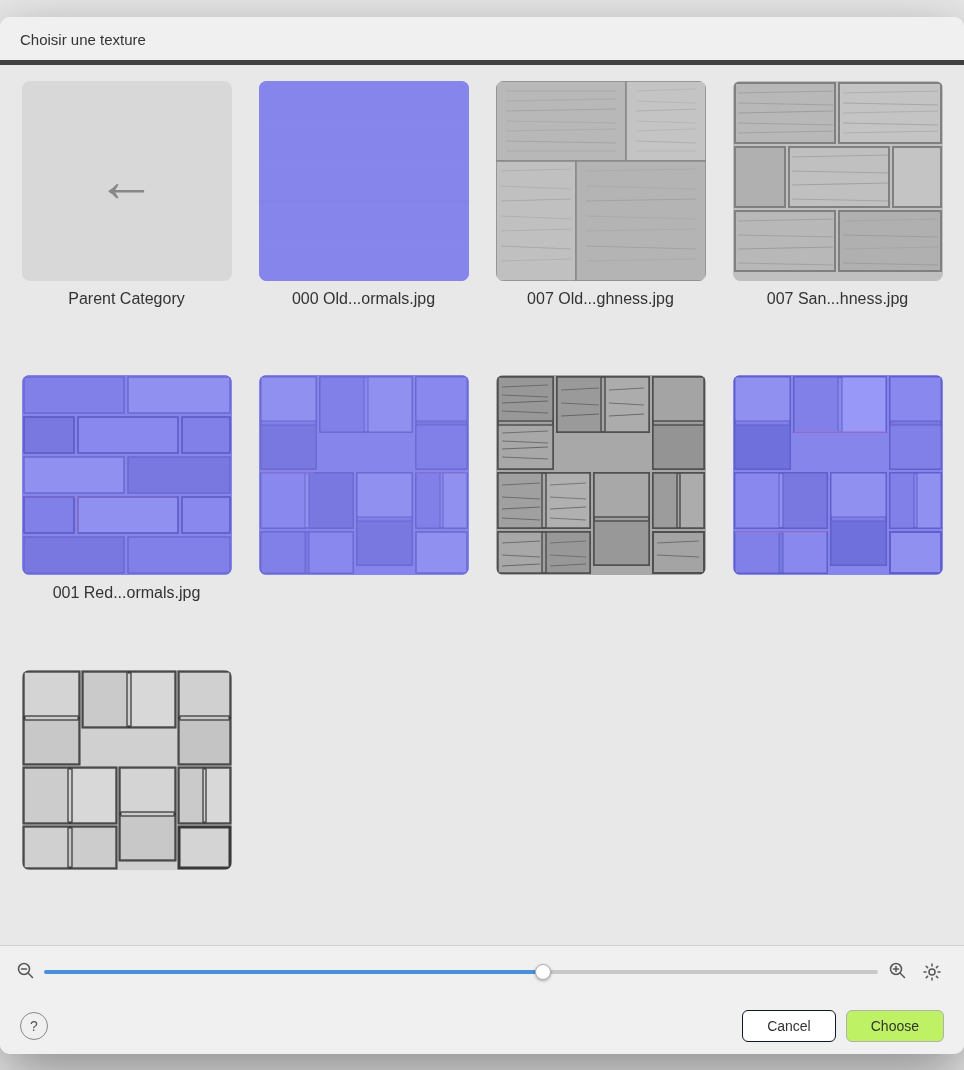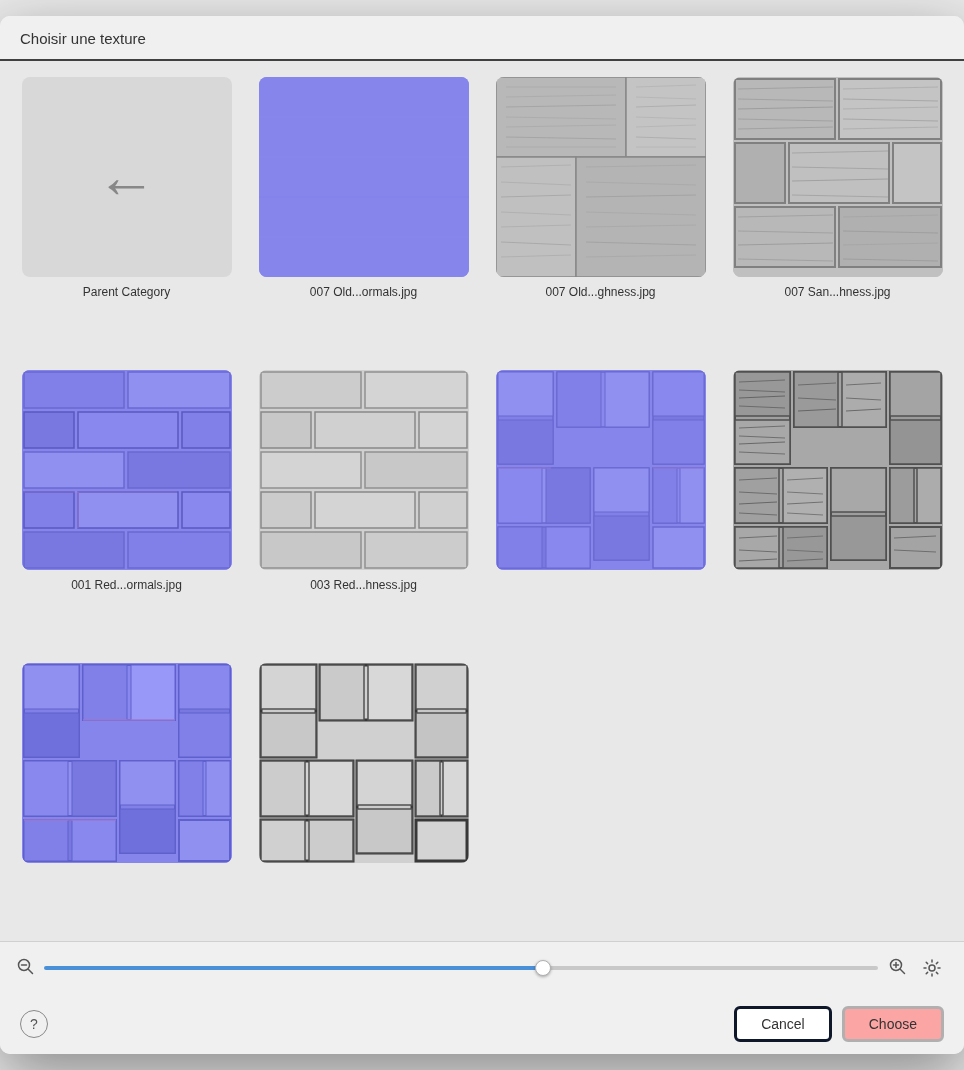--- a/index.html
+++ b/index.html
@@ -22,21 +22,21 @@
       display: flex;
       flex-direction: column;
     }
 
     .dialog-title {
       font-size: 15px;
       font-weight: 500;
       color: #333;
       padding: 14px 20px 12px 20px;
       background: #f0f0f0;
-      border-bottom: 2px solid #404040;
+      border-bottom: 5px solid #404040;
     }
 
     .grid-area {
       flex: 1;
       overflow-y: auto;
       background: #e8e8e8;
       padding: 10px;
       display: grid;
       grid-template-columns: repeat(4, 1fr);
       gap: 4px;
@@ -71,21 +71,21 @@
       border-radius: 8px;
       overflow: hidden;
       display: flex;
       align-items: center;
       justify-content: center;
       background: #d8d8d8;
       margin-bottom: 8px;
     }
 
     .texture-label {
-      font-size: 12px;
+      font-size: 16px;
       color: #333;
       text-align: center;
       line-height: 1.3;
     }
 
     
     .thumb-parent {
       background: #d8d8d8;
     }
     .arrow-icon {
@@ -176,28 +176,28 @@
     .footer-actions {
       display: flex;
       gap: 10px;
     }
 
     .btn-cancel, .btn-choose {
       padding: 7px 24px;
       border-radius: 6px;
       font-size: 14px;
       cursor: pointer;
-      border: 3px solid #0f172a;
+      border: 1px solid #0f172a;
       background: white;
       color: #333;
       font-family: inherit;
     }
 
     .btn-choose {
-      background: #fca5a5;
+      background: #bef264;
       border-color: #b0b0b0;
     }
   </style>
 </head>
 <body>
 
 <div class="dialog">
   <div class="dialog-title">Choisir une texture</div>
 
   <div class="grid-area">
@@ -214,21 +214,21 @@
       <div class="texture-thumb" style="background:#8888ee;">
         <svg width="100%" height="100%" viewBox="0 0 210 200" xmlns="http://www.w3.org/2000/svg">
 
           <rect width="210" height="200" fill="#8585ec"></rect>
           <line x1="0" y1="40" x2="210" y2="40" stroke="#9090f0" stroke-width="0.5" opacity="0.4"></line>
           <line x1="0" y1="80" x2="210" y2="80" stroke="#9090f0" stroke-width="0.5" opacity="0.4"></line>
           <line x1="0" y1="120" x2="210" y2="120" stroke="#7070dd" stroke-width="0.5" opacity="0.4"></line>
           <line x1="0" y1="160" x2="210" y2="160" stroke="#9090f0" stroke-width="0.5" opacity="0.4"></line>
         </svg>
       </div>
-      <span class="texture-label">007 Old...ormals.jpg</span>
+      <span class="texture-label">000 Old...ormals.jpg</span>
     </div>
 
     <div class="texture-item">
       <div class="texture-thumb" style="background:#c8c8c8; overflow:hidden;">
         <svg width="100%" height="100%" viewBox="0 0 210 200" xmlns="http://www.w3.org/2000/svg">
 
           <rect width="210" height="200" fill="#c0c0c0"></rect>
 
           <rect x="0" y="0" width="130" height="80" fill="#b8b8b8" stroke="#888" stroke-width="1.5"></rect>
           <rect x="130" y="0" width="80" height="80" fill="#c4c4c4" stroke="#888" stroke-width="1.5"></rect>
@@ -327,40 +327,20 @@
           <rect x="2" y="162" width="100" height="36" fill="#7878e0" stroke="#6868d0" stroke-width="1.5"></rect>
           <rect x="106" y="162" width="102" height="36" fill="#8080e8" stroke="#6868d0" stroke-width="1.5"></rect>
 
           <line x1="56" y1="122" x2="56" y2="158" stroke="#cc88cc" stroke-width="1" opacity="0.5"></line>
           <line x1="2" y1="122" x2="155" y2="122" stroke="#cc88cc" stroke-width="1" opacity="0.3"></line>
         </svg>
       </div>
       <span class="texture-label">001 Red...ormals.jpg</span>
     </div>
 
-    <div class="texture-item">
-      <div class="texture-thumb" style="background:#d0d0d0;">
-        <svg width="100%" height="100%" viewBox="0 0 210 200" xmlns="http://www.w3.org/2000/svg">
-          <rect width="210" height="200" fill="#d0d0d0"></rect>
-          <rect x="2" y="2" width="100" height="36" fill="#cccccc" stroke="#909090" stroke-width="1.5"></rect>
-          <rect x="106" y="2" width="102" height="36" fill="#d4d4d4" stroke="#909090" stroke-width="1.5"></rect>
-          <rect x="2" y="42" width="50" height="36" fill="#c8c8c8" stroke="#888888" stroke-width="1.5"></rect>
-          <rect x="56" y="42" width="100" height="36" fill="#d0d0d0" stroke="#888888" stroke-width="1.5"></rect>
-          <rect x="160" y="42" width="48" height="36" fill="#d4d4d4" stroke="#888888" stroke-width="1.5"></rect>
-          <rect x="2" y="82" width="100" height="36" fill="#d4d4d4" stroke="#909090" stroke-width="1.5"></rect>
-          <rect x="106" y="82" width="102" height="36" fill="#c8c8c8" stroke="#909090" stroke-width="1.5"></rect>
-          <rect x="2" y="122" width="50" height="36" fill="#cccccc" stroke="#888888" stroke-width="1.5"></rect>
-          <rect x="56" y="122" width="100" height="36" fill="#d4d4d4" stroke="#888888" stroke-width="1.5"></rect>
-          <rect x="160" y="122" width="48" height="36" fill="#d0d0d0" stroke="#888888" stroke-width="1.5"></rect>
-          <rect x="2" y="162" width="100" height="36" fill="#c8c8c8" stroke="#909090" stroke-width="1.5"></rect>
-          <rect x="106" y="162" width="102" height="36" fill="#cccccc" stroke="#909090" stroke-width="1.5"></rect>
-        </svg>
-      </div>
-      <span class="texture-label">003 Red...hness.jpg</span>
-    </div>
 
     <div class="texture-item">
       <div class="texture-thumb" style="background:#8585ec;">
         <svg width="100%" height="100%" viewBox="0 0 210 200" xmlns="http://www.w3.org/2000/svg">
           <rect width="210" height="200" fill="#8585ec"></rect>
 
           <rect x="2" y="2" width="55" height="92" fill="#8080e8" stroke="#6868d0" stroke-width="1.5"></rect>
           <rect x="2" y="2" width="55" height="44" fill="#9090f0" stroke="#6868d0" stroke-width="1"></rect>
           <rect x="2" y="50" width="55" height="44" fill="#7878e0" stroke="#6868d0" stroke-width="1"></rect>
           <rect x="61" y="2" width="92" height="55" fill="#8888ee" stroke="#6868d0" stroke-width="1.5"></rect>

